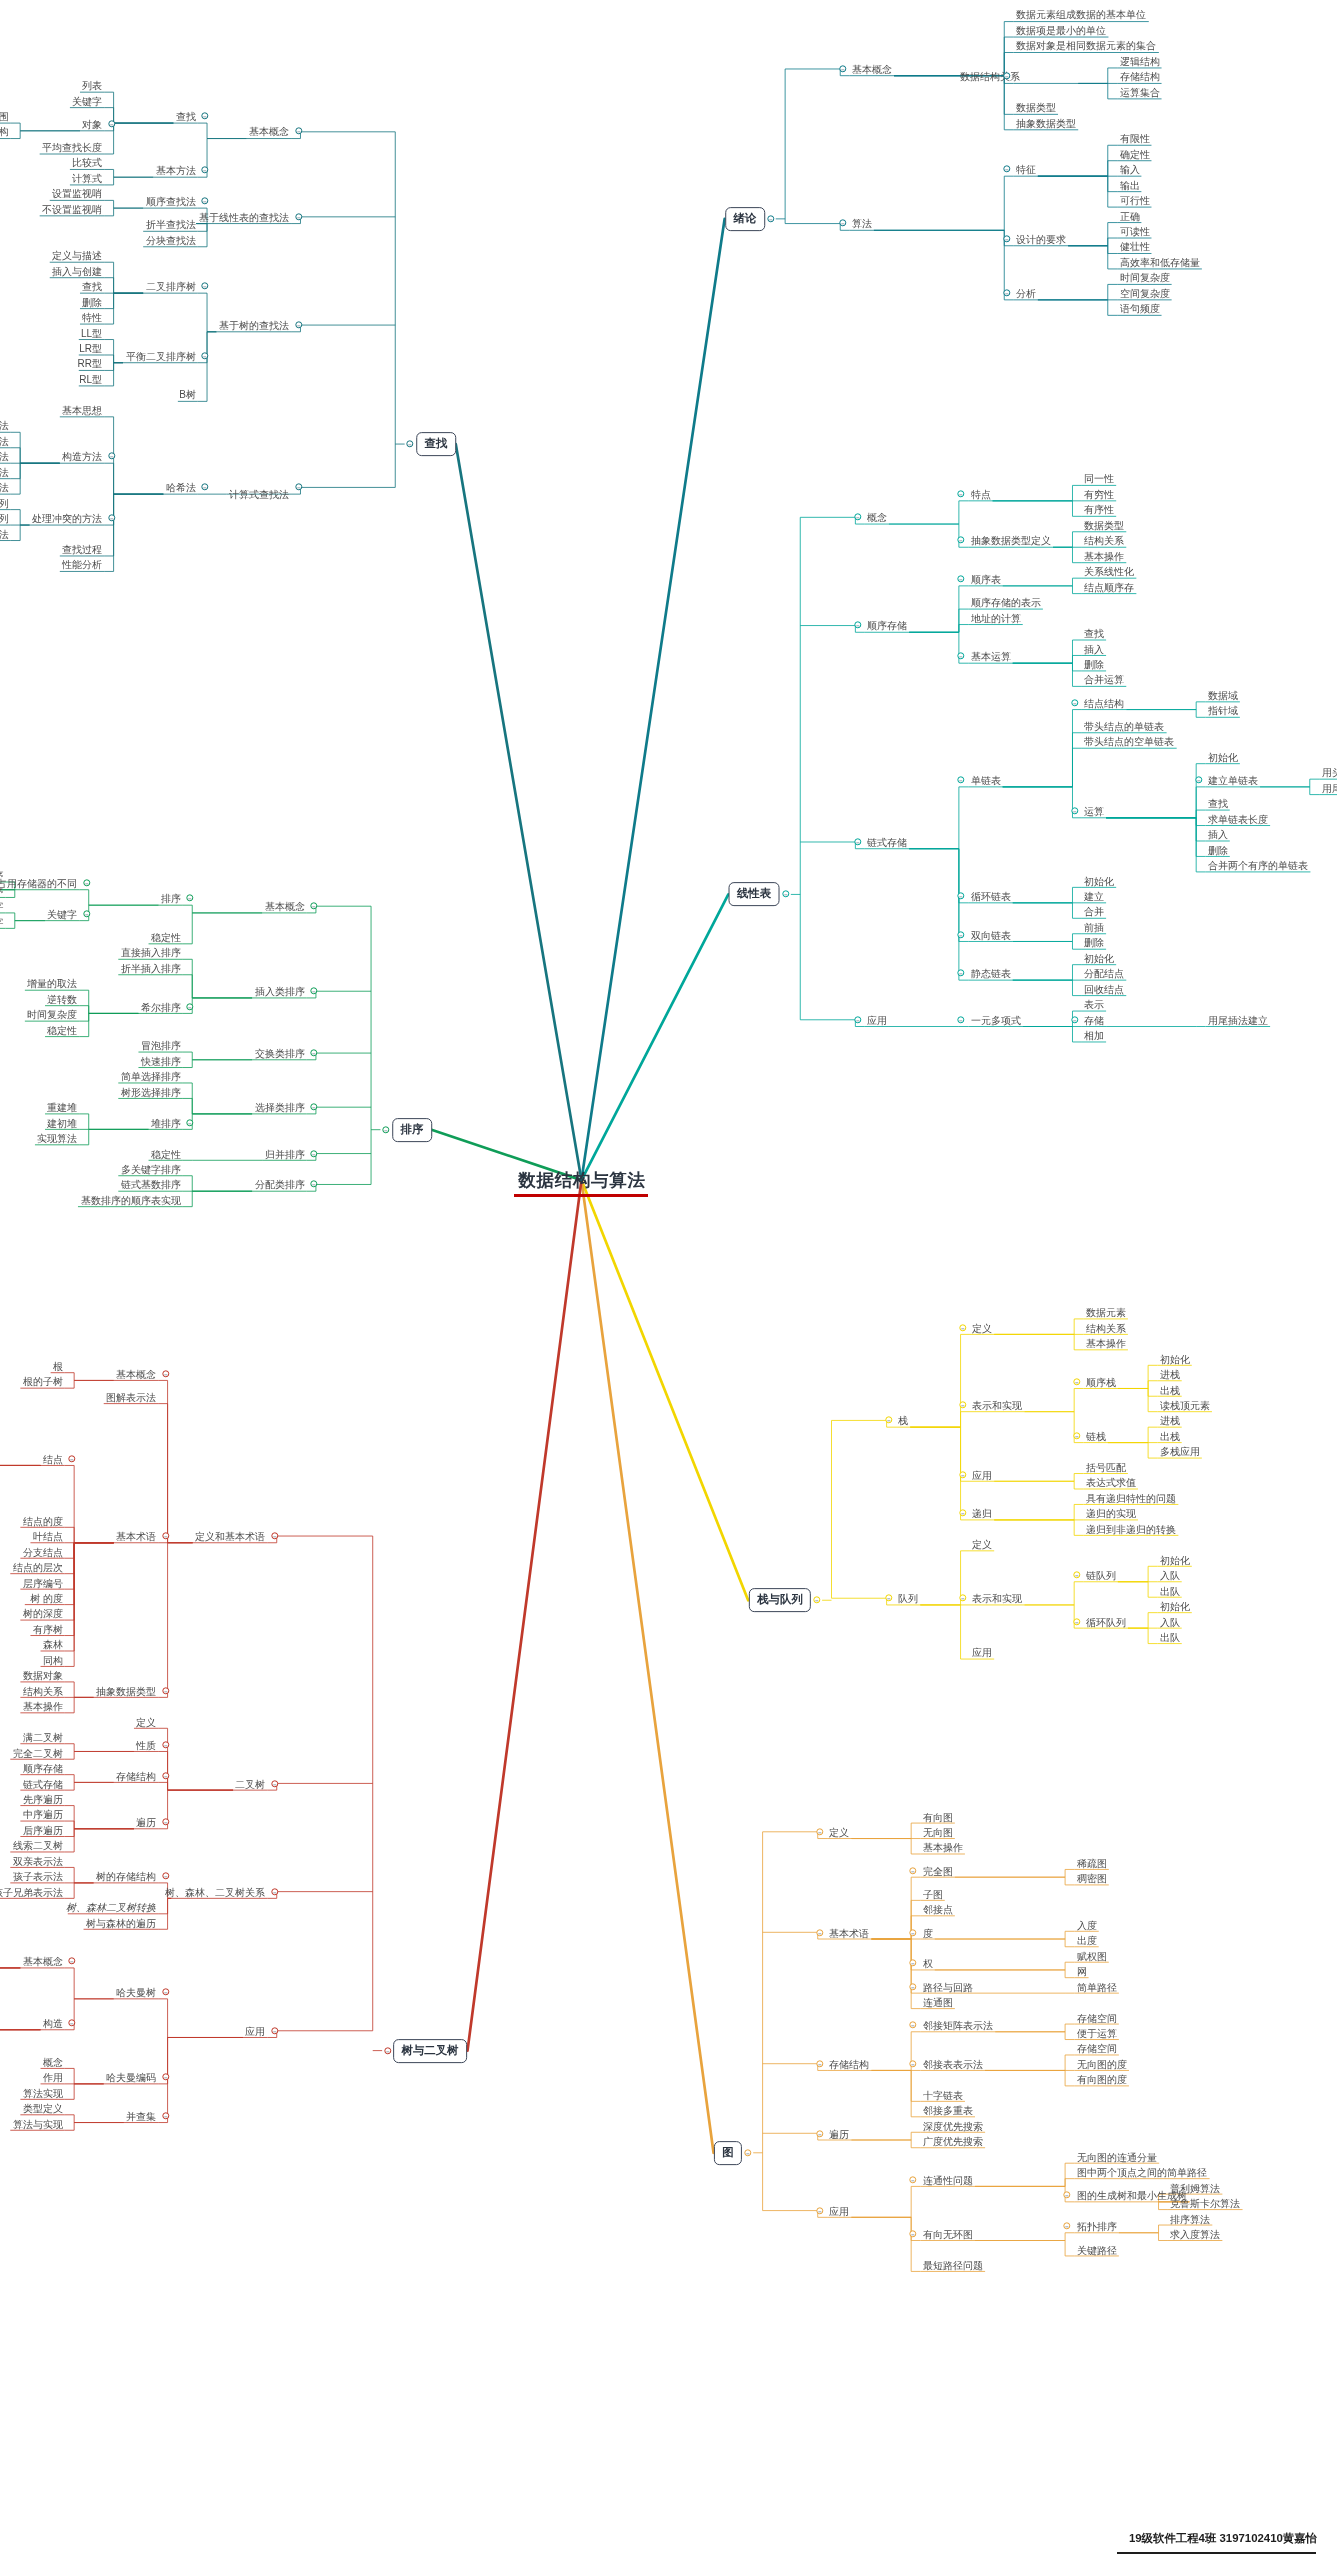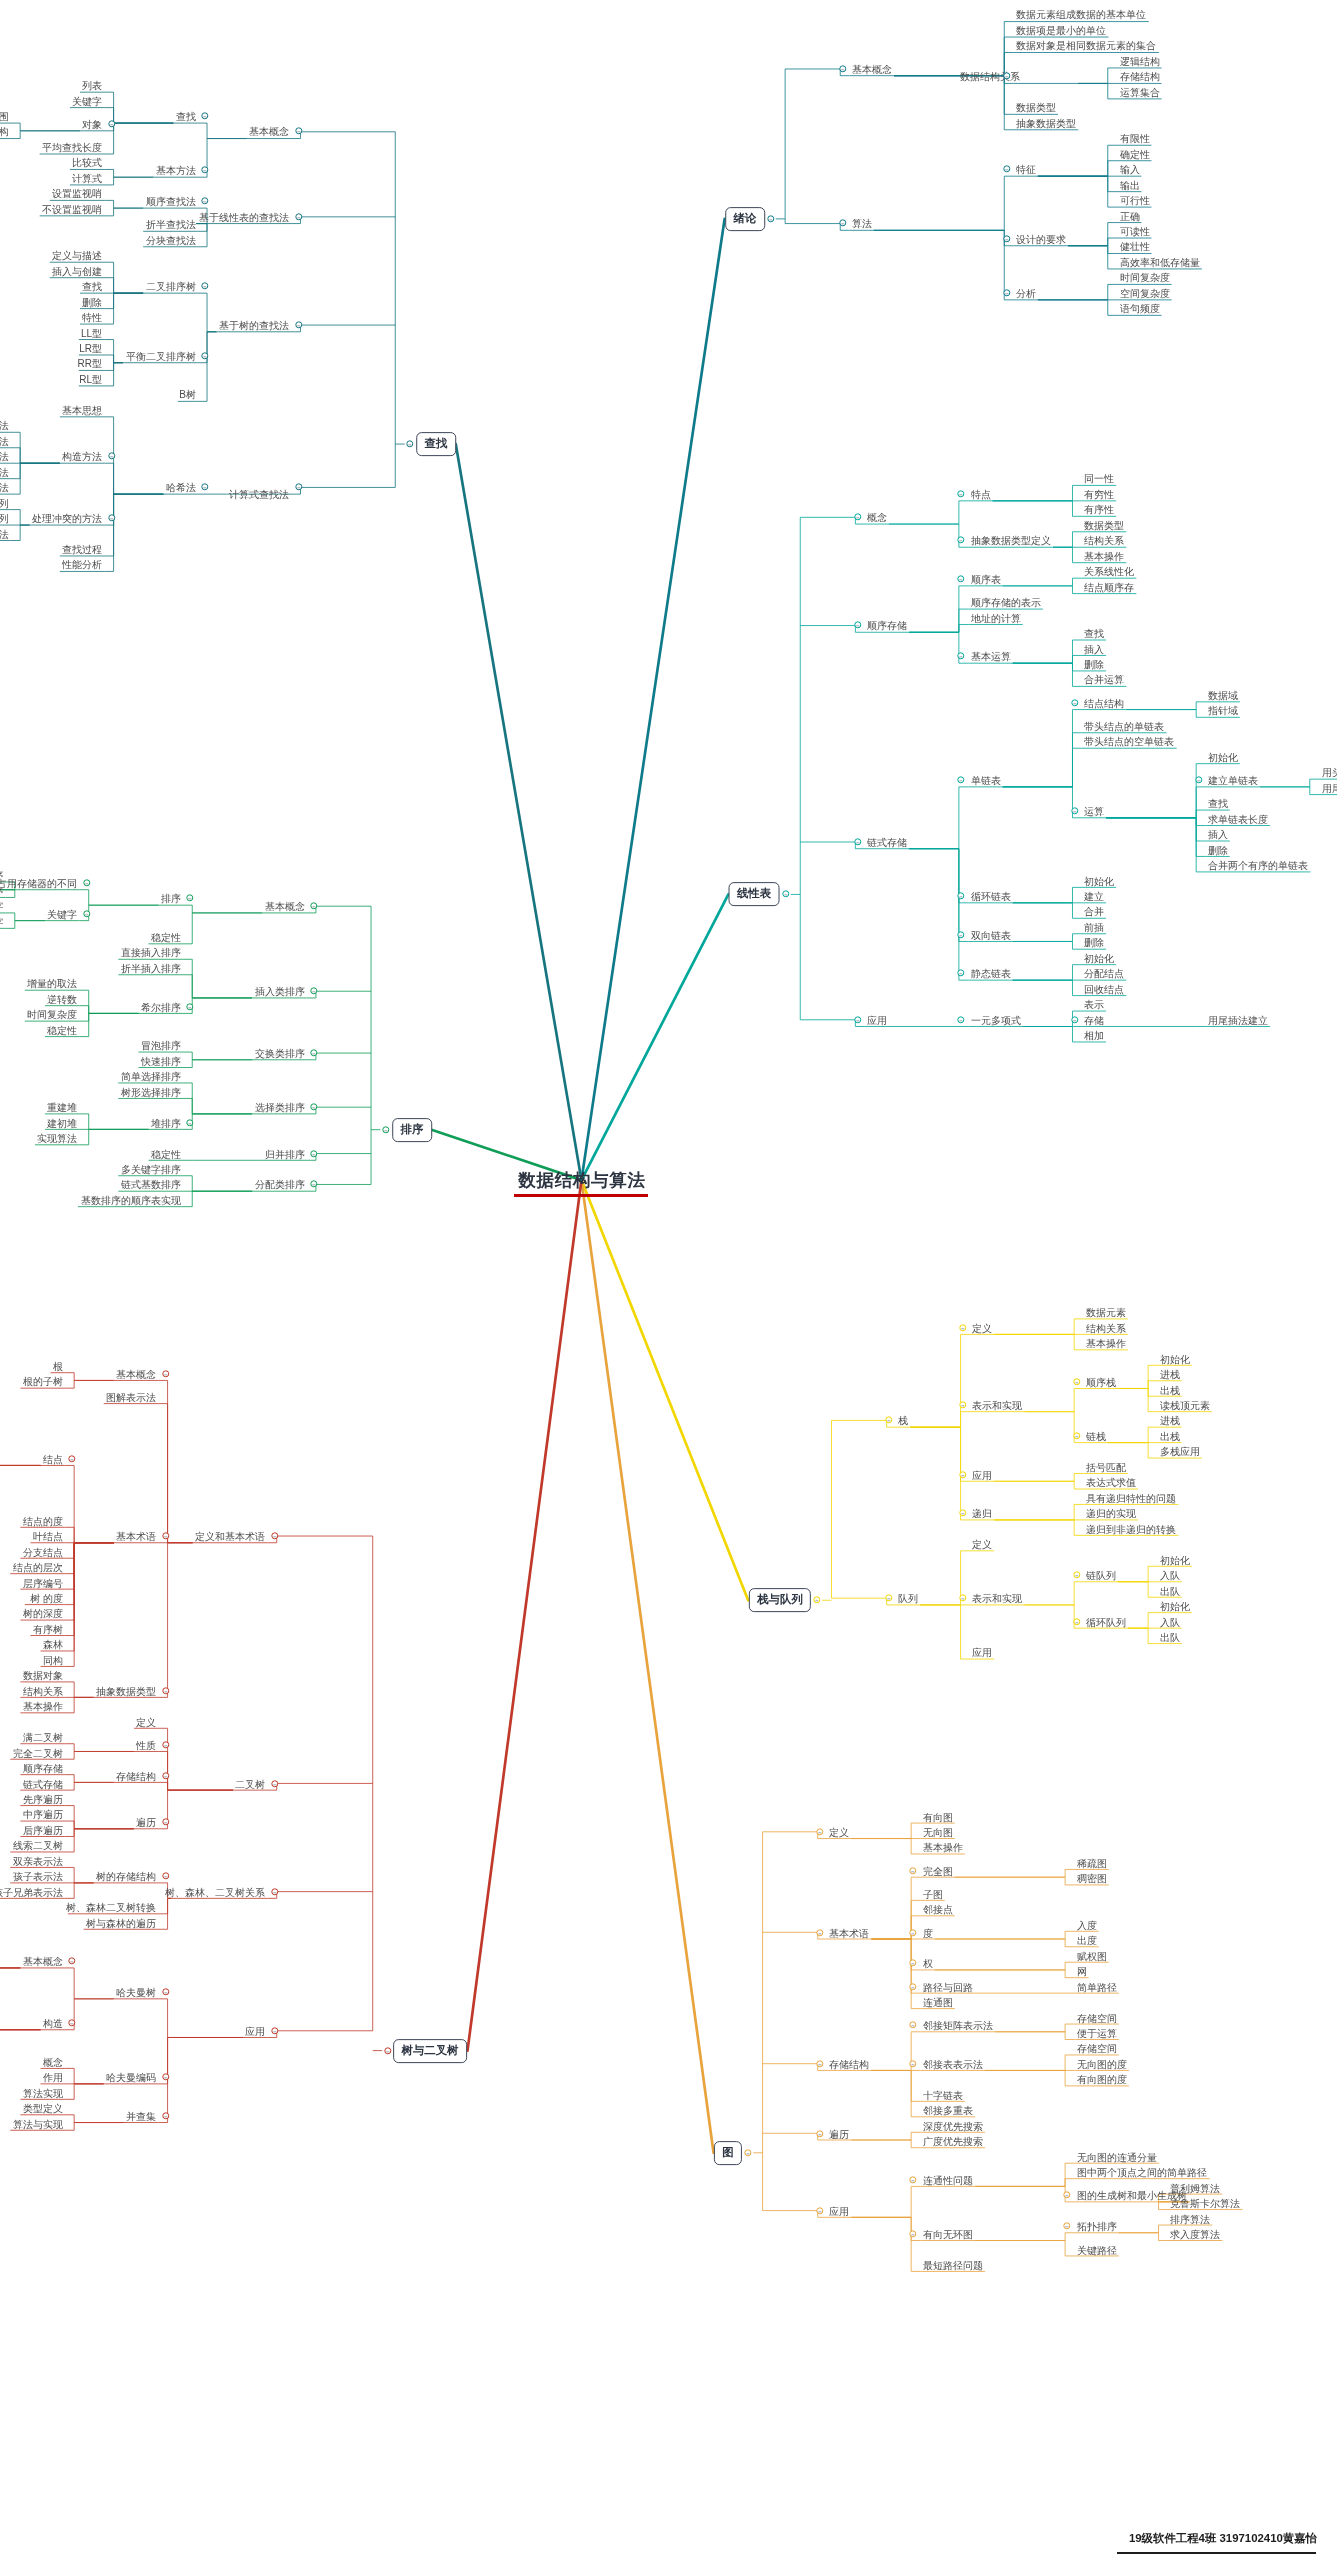--- a/index.html
+++ b/index.html
@@ -939,21 +939,21 @@
     <div class="node r" style="left: 65px; top: 1814px;">中序遍历</div>
     <div class="node r" style="left: 65px; top: 1830px;">后序遍历</div>
     <div class="node r" style="left: 65px; top: 1845px;">线索二叉树</div>
     <div class="node r" style="left: 267px; top: 1892px;">树、森林、二叉树关系</div>
     <div class="toggle" style="left: 275px; top: 1892px; border-color: rgb(192, 57, 43); --c: #c0392b;"></div>
     <div class="node r" style="left: 158px; top: 1876px;">树的存储结构</div>
     <div class="toggle" style="left: 166px; top: 1876px; border-color: rgb(192, 57, 43); --c: #c0392b;"></div>
     <div class="node r" style="left: 65px; top: 1861px;">双亲表示法</div>
     <div class="node r" style="left: 65px; top: 1876px;">孩子表示法</div>
     <div class="node r" style="left: 65px; top: 1892px;">孩子兄弟表示法</div>
-    <div class="node r" style="left: 158px; top: 1907px;">树、森林二叉树转换</div>
+    <div class="node r" style="left: 158px; top: 1907px; font-style: italic;">树、森林二叉树转换</div>
     <div class="node r" style="left: 158px; top: 1923px;">树与森林的遍历</div>
     <div class="node r" style="left: 267px; top: 2031px;">应用</div>
     <div class="toggle" style="left: 275px; top: 2031px; border-color: rgb(192, 57, 43); --c: #c0392b;"></div>
     <div class="node r" style="left: 158px; top: 1992px;">哈夫曼树</div>
     <div class="toggle" style="left: 166px; top: 1992px; border-color: rgb(192, 57, 43); --c: #c0392b;"></div>
     <div class="node r" style="left: 65px; top: 1961px;">基本概念</div>
     <div class="toggle" style="left: 72px; top: 1961px; border-color: rgb(192, 57, 43); --c: #c0392b;"></div>
     <div class="node r" style="left: 65px; top: 2023px;">构造</div>
     <div class="toggle" style="left: 72px; top: 2023px; border-color: rgb(192, 57, 43); --c: #c0392b;"></div>
     <div class="node r" style="left: 158px; top: 2077px;">哈夫曼编码</div>

